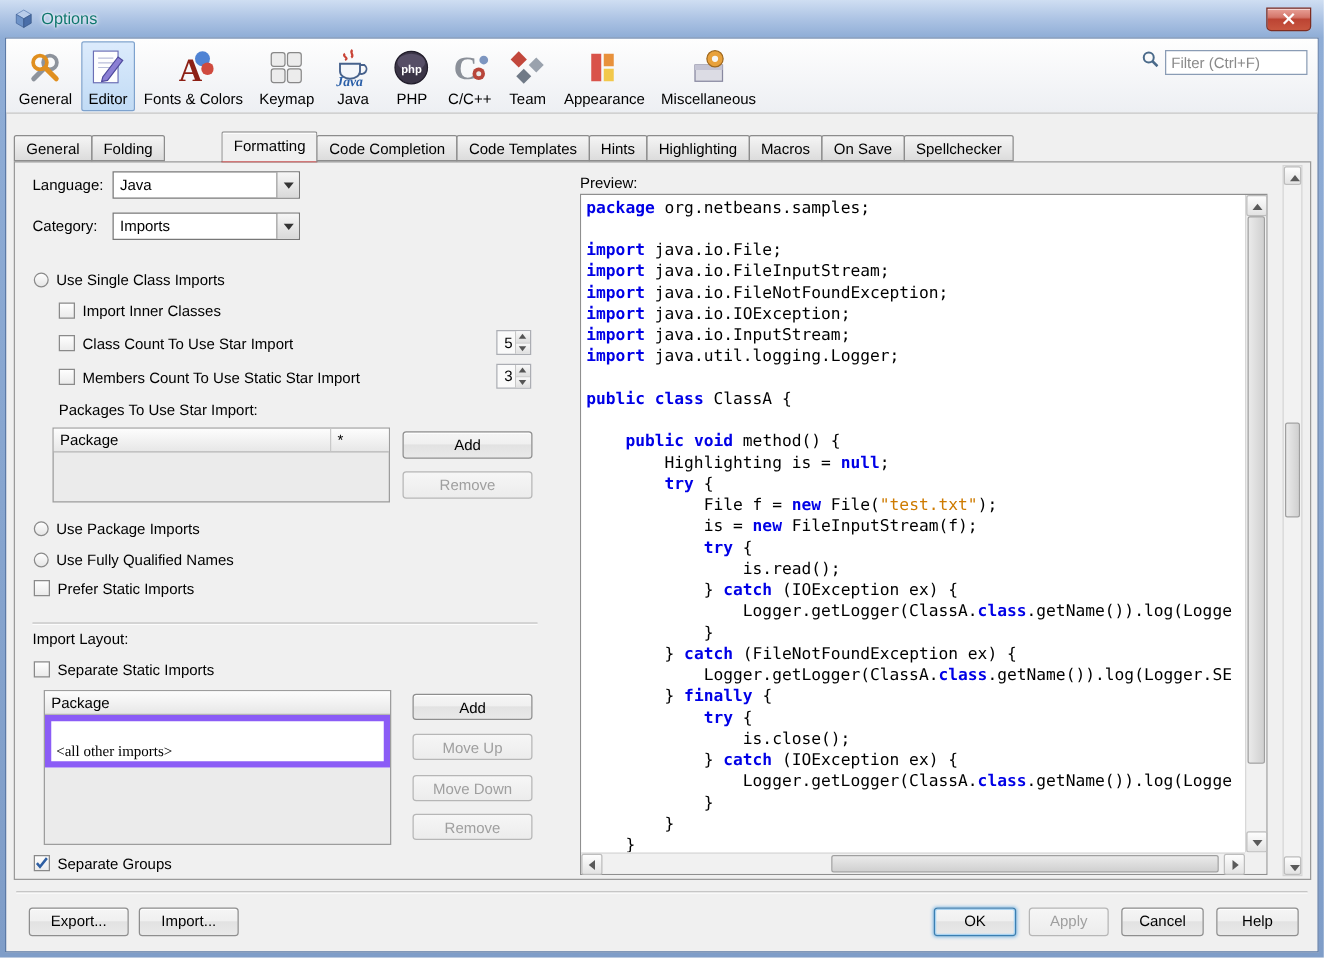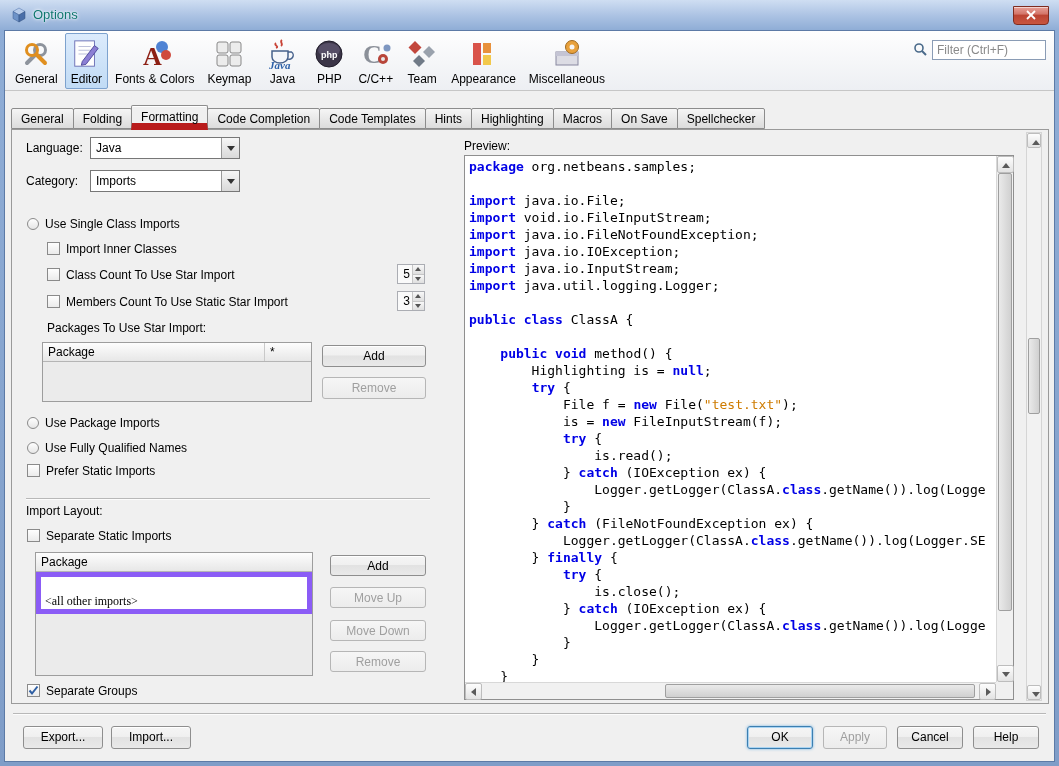--- a/index.html
+++ b/index.html
@@ -23,33 +23,33 @@
 
   
   #toolbar { position:absolute; left:0; right:0; top:0; height:60px;
              background:linear-gradient(#fefefe,#edeff3); border-bottom:1px solid #c6c6c6; }
   #toolbar-items { position:absolute; left:4px; top:2px; display:flex; align-items:flex-start; }
   .tb-item { display:flex; flex-direction:column; align-items:center; padding:3px 5px 2px;
              margin-right:1px; border:1px solid transparent; border-radius:2px; cursor:default; }
   .tb-item.selected { background:linear-gradient(#dcebfc,#c1dbf5); border-color:#7da2ce; }
   .tb-icon { height:34px; display:flex; align-items:center; justify-content:center; }
   .tb-label { font-size:12px; margin-top:1px; white-space:nowrap; }
-  #filter-wrap { position:absolute; right:8px; top:9px; display:flex; align-items:center; gap:5px; }
+  #filter-wrap { position:absolute; right:8px; top:9px; display:flex; align-items:flex-start; gap:5px; }
   #filter-input { width:114px; height:20px; border:1px solid #8a9cb5; font-size:12px; padding:0 4px;
                   font-family:"Liberation Sans",sans-serif; }
   #filter-input::placeholder { color:#8a8a8a; opacity:1; }
 
   
   #tabs { position:absolute; left:6px; top:74px; display:flex; align-items:flex-end; z-index:5; }
   .tab { height:21px; line-height:20px; padding:0 9px; font-size:12px; white-space:nowrap;
          background:linear-gradient(#f5f5f5,#dcdcdc); border:1px solid #8c8c8c; margin-right:-1px;
          border-radius:2px 2px 0 0; }
   .tab.active { position:relative; z-index:6; height:25px; line-height:23px; background:#f0f0f0;
-                border-bottom:7px solid #b91c1c; margin-bottom:-1px;
-                box-shadow:inset 0 1px 0 #fff; }
+                border-bottom:1px solid #b91c1c; margin-bottom:-1px;
+                box-shadow:inset 0 1px 0 #fff;margin-left:46px; }
 
   
   #content { position:absolute; left:6px; top:98px; width:1038px; height:575px;
              border:1px solid #9a9a9a; background:#f0f0f0; }
   .lbl { position:absolute; font-size:12px; white-space:nowrap; }
 
   
   .combo { position:absolute; width:150px; height:22px; background:#fff; border:1px solid #777;
            display:flex; align-items:center; }
   .combo-value { flex:1; padding-left:5px; font-size:12px; }
@@ -437,21 +437,21 @@
         <span>Separate Groups</span>
       </div>
 
       <span class="lbl" id="preview-label">Preview:</span>
 
       <div id="editor">
         <div id="code">
             <div class="code-line"><span class="tok-k">package</span><span class="tok-p"> org.netbeans.samples;</span></div>
             <div class="code-line"> </div>
             <div class="code-line"><span class="tok-k">import</span><span class="tok-p"> java.io.File;</span></div>
-            <div class="code-line"><span class="tok-k">import</span><span class="tok-p"> void.io.FileInputStream;</span></div>
+            <div class="code-line"><span class="tok-k">import</span><span class="tok-p"> java.io.FileInputStream;</span></div>
             <div class="code-line"><span class="tok-k">import</span><span class="tok-p"> java.io.FileNotFoundException;</span></div>
             <div class="code-line"><span class="tok-k">import</span><span class="tok-p"> java.io.IOException;</span></div>
             <div class="code-line"><span class="tok-k">import</span><span class="tok-p"> java.io.InputStream;</span></div>
             <div class="code-line"><span class="tok-k">import</span><span class="tok-p"> java.util.logging.Logger;</span></div>
             <div class="code-line"> </div>
             <div class="code-line"><span class="tok-k">public</span><span class="tok-p"> </span><span class="tok-k">class</span><span class="tok-p"> ClassA {</span></div>
             <div class="code-line"> </div>
             <div class="code-line"><span class="tok-p">    </span><span class="tok-k">public</span><span class="tok-p"> </span><span class="tok-k">void</span><span class="tok-p"> method() {</span></div>
             <div class="code-line"><span class="tok-p">        Highlighting is = </span><span class="tok-k">null</span><span class="tok-p">;</span></div>
             <div class="code-line"><span class="tok-p">        </span><span class="tok-k">try</span><span class="tok-p"> {</span></div>

